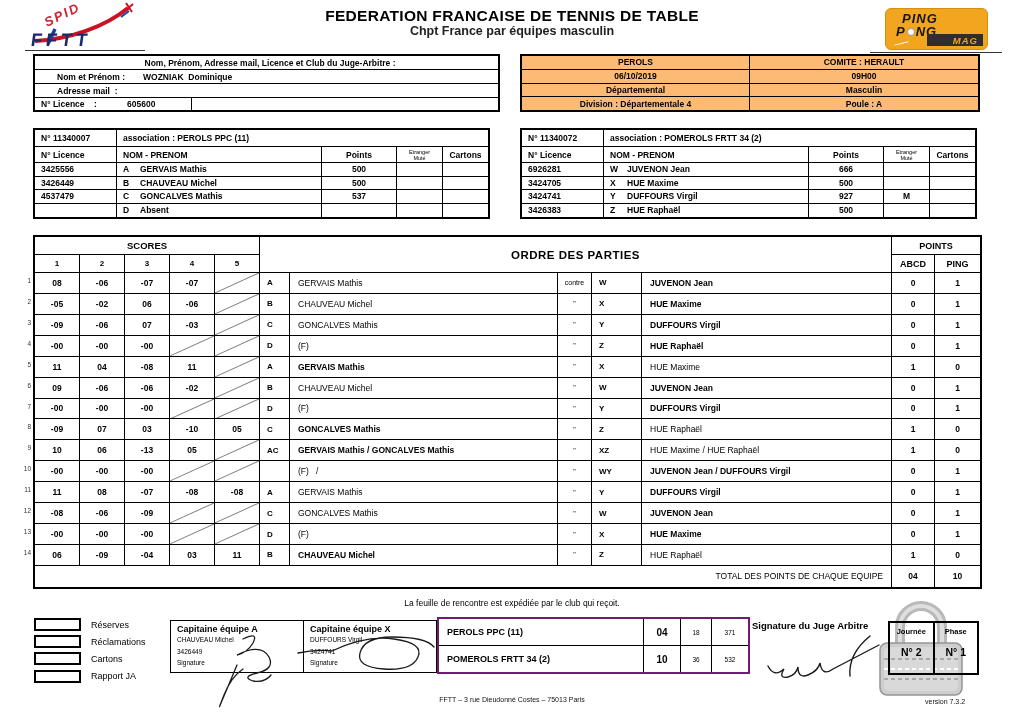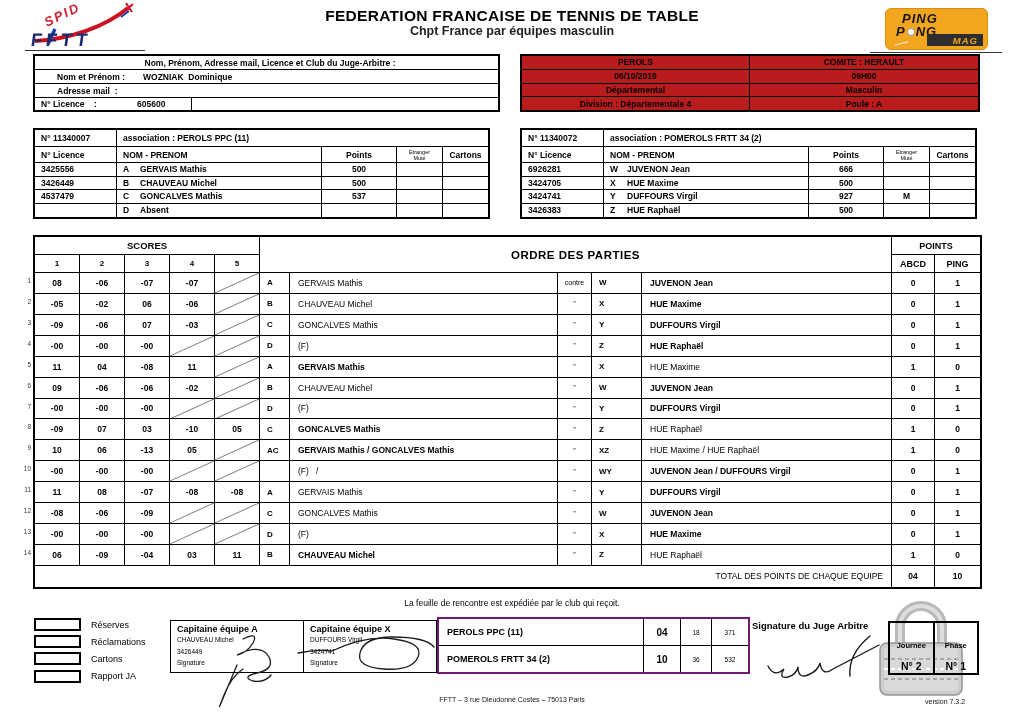--- a/index.html
+++ b/index.html
@@ -26,24 +26,24 @@
 .mag-band span{font-size:9.5px;font-weight:900;font-style:italic;color:#f2a51f;letter-spacing:1px}
 .paddle{position:absolute;left:8px;bottom:5px;width:14px;height:5px;border-bottom:1.5px solid #fff;transform:rotate(-14deg)}
 
 
 .judge{left:33px;top:54px;width:467px;height:58px;border:2px solid #000;display:flex;flex-direction:column;background:#fff}
 .jrow{border-bottom:1px solid #000;display:flex;align-items:center;font-size:8.5px;padding-left:22px;height:14px}
 .jrow.h{justify-content:center;padding-left:7px;height:14px}
 .jrow.last{border-bottom:none;flex:1;padding:0}
 .jlabel{display:inline-block;width:86px}
 .jcell{width:157px;border-right:1px solid #000;height:100%;display:flex;align-items:center;padding-left:6px;font-size:8.5px}
-.jcell .jlabel2{display:inline-block;width:96px}
+.jcell .jlabel2{display:inline-block;width:86px}
 .jcell2{flex:1;height:100%;display:flex;align-items:center;padding-left:8px;font-size:8.5px}
 .jcell2 .jlabel3{display:inline-block;width:42px}
-.minfo{left:520px;top:54px;width:460px;height:58px;border:2px solid #000;display:flex;flex-direction:column;background:#b91c1c}
+.minfo{left:520px;top:54px;width:460px;height:58px;border:2px solid #000;display:flex;flex-direction:column;background:#fdba74}
 .mi-row{flex:1;display:flex;border-bottom:1px solid #000}
 .mi-row:last-child{border-bottom:none}
 .mi-cell{width:228px;border-right:1px solid #000;display:flex;align-items:center;justify-content:center;font-size:8.5px;text-align:center}
 .mi-cell.last{flex:1;border-right:none}
 
 
 .teamgrid{display:grid;grid-template-columns:82px 205px 75px 46px 45px;grid-template-rows:17px 16px repeat(4,13.5px);border:2px solid #000;background:#fff}
 #team0{left:33px;top:128px}
 #team1{left:520px;top:128px}
 .tcell{border-right:1px solid #000;border-bottom:1px solid #000;font-size:8.5px;display:flex;align-items:center;padding-left:6px;overflow:hidden}
@@ -96,21 +96,21 @@
 .ct-name{flex:1;display:flex;align-items:center;padding-left:8px;font-size:9px;font-weight:bold}
 .ct-pts{width:37px;border-left:1.5px solid #000;display:flex;align-items:center;justify-content:center;font-size:10px;font-weight:bold}
 .ct-v{width:31px;border-left:1px solid #000;display:flex;align-items:center;justify-content:center;font-size:6.5px}
 .ct-v2{width:37px;border-left:1px solid #000;display:flex;align-items:center;justify-content:center;font-size:6.5px}
 
 
 .jsig-label{left:752px;top:620px;font-size:9.5px;font-weight:bold}
 .jp{left:888px;top:621px;width:91px;height:54px;border:2px solid #000;display:flex;z-index:2;background:transparent}
 .jp-cell{flex:1;border-right:2px solid #000;display:flex;flex-direction:column;align-items:center}
 .jp-cell:last-child{border-right:none}
-.jp-h{font-size:7.5px;font-weight:bold;margin-top:18px}
+.jp-h{font-size:7.5px;font-weight:bold;margin-top:4px}
 .jp-v{font-size:10.5px;font-weight:bold;margin-top:10px}
 .padlock{left:874px;top:599px;z-index:1}
 
 
 .footer-addr{left:0;top:696px;width:100%;text-align:center;font-size:7px;color:#111}
 .version{left:925px;top:698px;font-size:7px;color:#111}
 </style>
 </head>
 <body>
 

